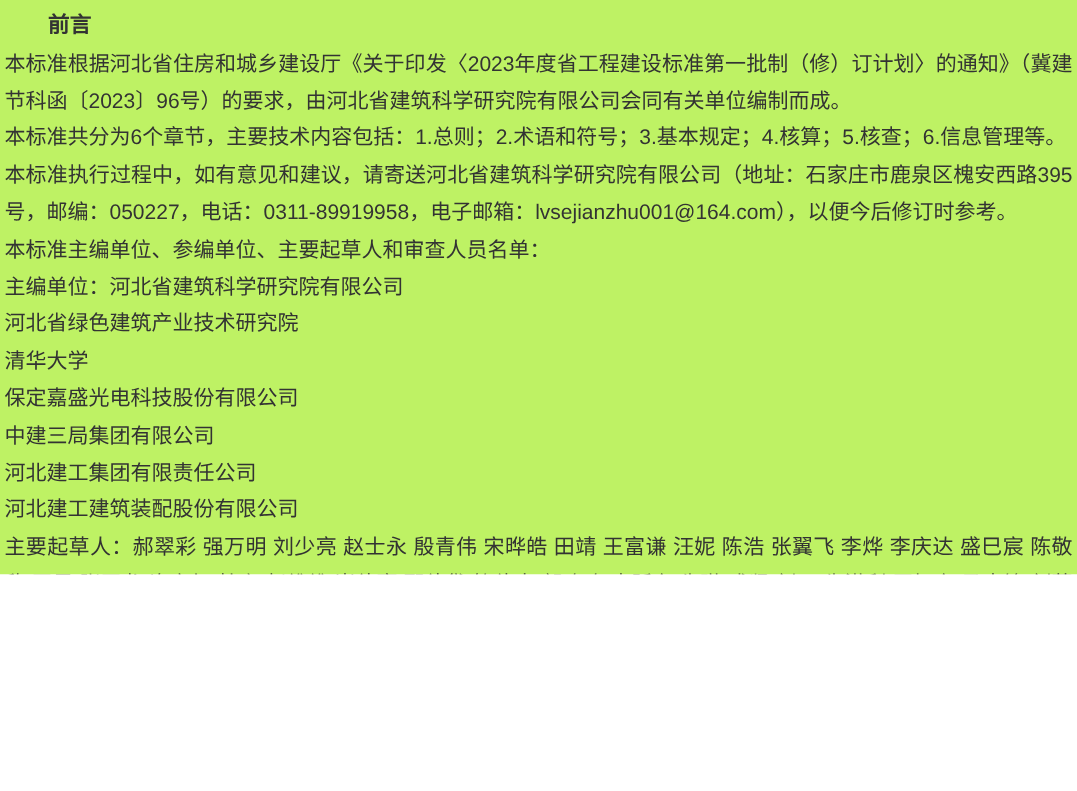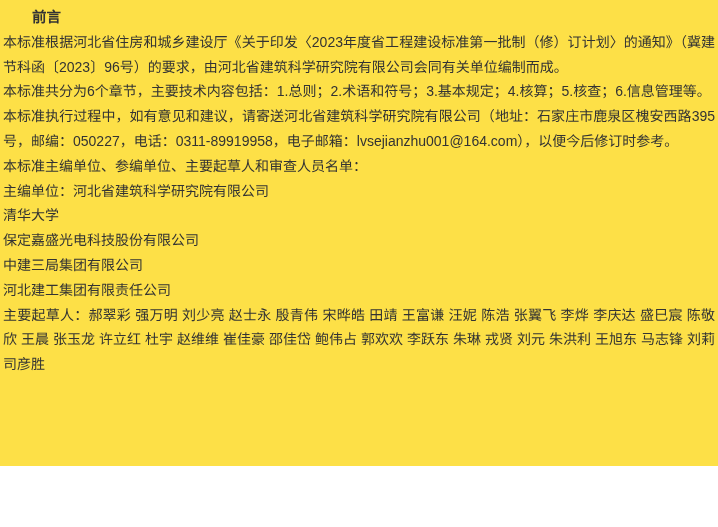--- a/index.html
+++ b/index.html
@@ -2,23 +2,23 @@
 <html lang="zh-CN"><head>
 <meta charset="utf-8">
 <style>
   html, body {
     margin: 0;
     padding: 0;
     background: #ffffff;
   }
   .page {
     width: 718px;
-    height: 466px;
+    height: 383px;
     box-sizing: border-box;
-    background: #fde047;
+    background: #bef264;
     padding: 5px 3px 0 3px;
     overflow: hidden;
     font-family: "Liberation Sans", "DejaVu Sans", sans-serif;
     color: #333333;
     font-size: 14px;
     line-height: 24.8px;
     text-align: justify;
   }
   .doc-title {
     font-weight: bold;
@@ -36,19 +36,21 @@
 </head>
 <body>
 
 <div class="page">
   <h1 class="doc-title">前言</h1>
   <p class="doc-paragraph">本标准根据河北省住房和城乡建设厅《关于印发〈2023年度省工程建设标准第一批制（修）订计划〉的通知》（冀建节科函〔2023〕96号）的要求，由河北省建筑科学研究院有限公司会同有关单位编制而成。</p>
   <p class="doc-paragraph">本标准共分为6个章节，主要技术内容包括：1.总则；2.术语和符号；3.基本规定；4.核算；5.核查；6.信息管理等。</p>
   <p class="doc-paragraph">本标准执行过程中，如有意见和建议，请寄送河北省建筑科学研究院有限公司（地址：石家庄市鹿泉区槐安西路395号，邮编：050227，电话：0311-89919958，电子邮箱：lvsejianzhu001@164.com），以便今后修订时参考。</p>
   <p class="doc-paragraph">本标准主编单位、参编单位、主要起草人和审查人员名单：</p>
   <p class="doc-paragraph">主编单位：河北省建筑科学研究院有限公司</p>
+  <p class="doc-paragraph">河北省绿色建筑产业技术研究院</p>
   <p class="doc-paragraph">清华大学</p>
   <p class="doc-paragraph">保定嘉盛光电科技股份有限公司</p>
   <p class="doc-paragraph">中建三局集团有限公司</p>
   <p class="doc-paragraph">河北建工集团有限责任公司</p>
+  <p class="doc-paragraph">河北建工建筑装配股份有限公司</p>
   <p class="doc-paragraph">主要起草人：郝翠彩 强万明 刘少亮 赵士永 殷青伟 宋晔皓 田靖 王富谦 汪妮 陈浩 张翼飞 李烨 李庆达 盛巳宸 陈敬欣 王晨 张玉龙 许立红 杜宇 赵维维 崔佳豪 邵佳岱 鲍伟占 郭欢欢 李跃东 朱琳 戎贤 刘元 朱洪利 王旭东 马志锋 刘莉 司彦胜</p>
 
 </div>
 
 </body></html>

